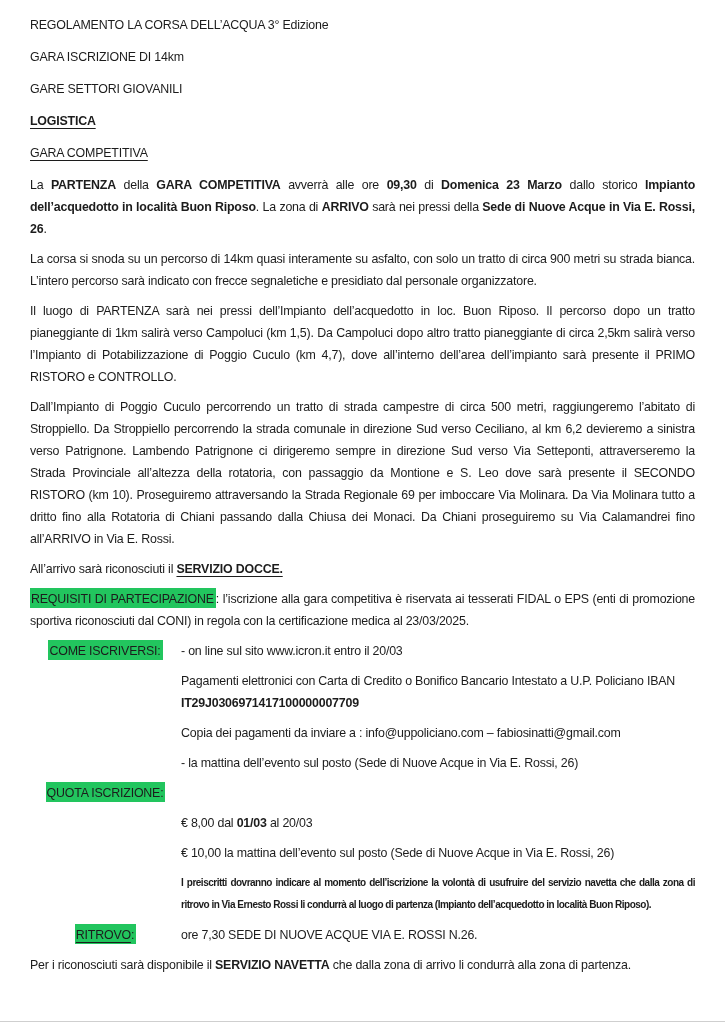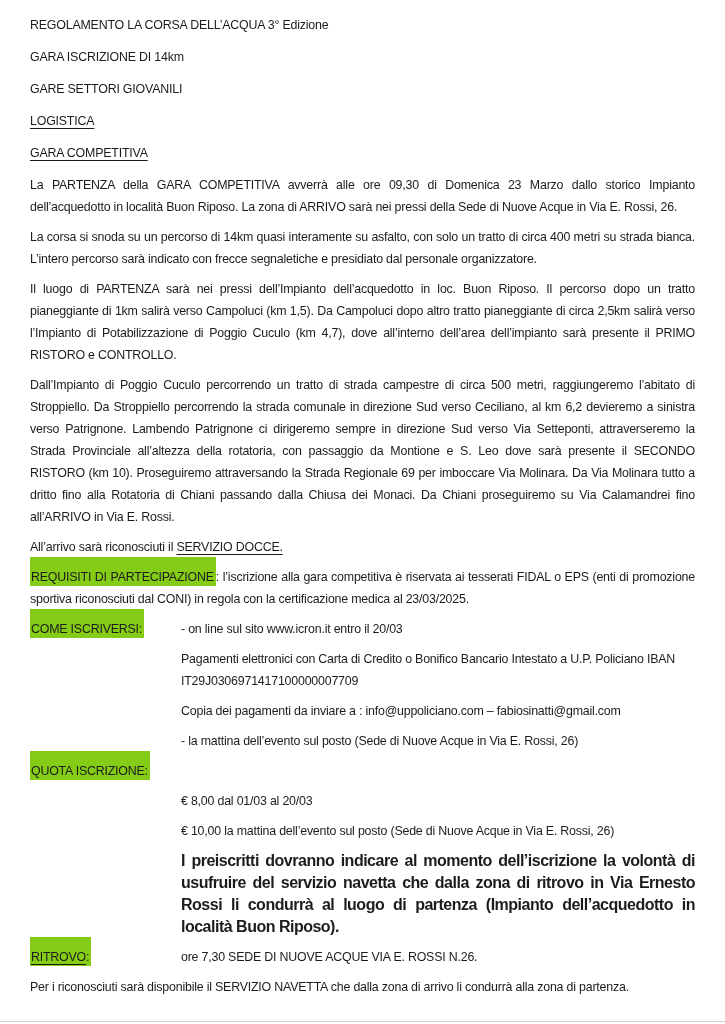--- a/index.html
+++ b/index.html
@@ -6,44 +6,44 @@
   body{
     width:725px;height:1024px;background:#ffffff;overflow:hidden;
     font-family:"Liberation Sans",sans-serif;
     font-size:12.4px;letter-spacing:-0.2px;color:#1c1c1c;
     position:relative;
   }
   .page{padding:14px 30px 0 30px;}
   p{margin:0 0 8px 0;line-height:22px;}
   .head{margin-bottom:10px;}
   .para{text-align:justify;}
-  b{font-weight:normal;}
+  b{font-weight:bold;}
   .u{text-decoration:underline;text-decoration-thickness:1px;text-underline-offset:3px;}
-  .hl{background:#84cc16;padding:13px 2px 2px 1px;}
+  .hl{background:#22c55e;padding:4px 2px 2px 1px;}
   .row{display:flex;margin:0 0 8px 0;line-height:22px;}
-  .row .label{flex:0 0 151px;}
+  .row .label{flex:0 0 151px;text-align:center;}
   .row .content{flex:1;}
   .indent{margin-left:151px;}
-  .boldpara{font-weight:bold;font-size:16px;letter-spacing:-0.5px;}
+  .boldpara{font-weight:bold;font-size:10px;letter-spacing:-0.5px;}
   .page-edge{position:absolute;left:0;right:0;bottom:2px;height:1px;background:#cfcfcf;}
 </style>
 </head>
 <body>
 
 <div class="page">
 
   <p class="head">REGOLAMENTO LA CORSA DELL’ACQUA 3° Edizione</p>
   <p class="head">GARA ISCRIZIONE DI 14km</p>
   <p class="head">GARE SETTORI GIOVANILI</p>
   <p class="head"><b class="u">LOGISTICA</b></p>
   <p class="head"><span class="u">GARA COMPETITIVA</span></p>
 
   <p class="para"><span>La </span><b>PARTENZA</b><span> della </span><b>GARA COMPETITIVA</b><span> avverrà alle ore </span><b>09,30</b><span> di </span><b>Domenica 23 Marzo</b><span> dallo storico </span><b>Impianto dell’acquedotto in località Buon Riposo</b><span>. La zona di </span><b>ARRIVO</b><span> sarà nei pressi della </span><b>Sede di Nuove Acque in Via E. Rossi, 26</b><span>.</span></p>
 
-  <p class="para">La corsa si snoda su un percorso di 14km quasi interamente su asfalto, con solo un tratto di circa 400 metri su strada bianca. L’intero percorso sarà indicato con frecce segnaletiche e presidiato dal personale organizzatore.</p>
+  <p class="para">La corsa si snoda su un percorso di 14km quasi interamente su asfalto, con solo un tratto di circa 900 metri su strada bianca. L’intero percorso sarà indicato con frecce segnaletiche e presidiato dal personale organizzatore.</p>
 
   <p class="para">Il luogo di PARTENZA sarà nei pressi dell’Impianto dell’acquedotto in loc. Buon Riposo. Il percorso dopo un tratto pianeggiante di 1km salirà verso Campoluci (km 1,5). Da Campoluci dopo altro tratto pianeggiante di circa 2,5km salirà verso l’Impianto di Potabilizzazione di Poggio Cuculo (km 4,7), dove all’interno dell’area dell’impianto sarà presente il PRIMO RISTORO e CONTROLLO.</p>
 
   <p class="para">Dall’Impianto di Poggio Cuculo percorrendo un tratto di strada campestre di circa 500 metri, raggiungeremo l’abitato di Stroppiello. Da Stroppiello percorrendo la strada comunale in direzione Sud verso Ceciliano, al km 6,2 devieremo a sinistra verso Patrignone. Lambendo Patrignone ci dirigeremo sempre in direzione Sud verso Via Setteponti, attraverseremo la Strada Provinciale all’altezza della rotatoria, con passaggio da Montione e S. Leo dove sarà presente il SECONDO RISTORO (km 10). Proseguiremo attraversando la Strada Regionale 69 per imboccare Via Molinara. Da Via Molinara tutto a dritto fino alla Rotatoria di Chiani passando dalla Chiusa dei Monaci. Da Chiani proseguiremo su Via Calamandrei fino all’ARRIVO in Via E. Rossi.</p>
 
   <p><span>All’arrivo sarà riconosciuti il </span><b class="u">SERVIZIO DOCCE.</b></p>
 
   <p class="para"><span class="hl">REQUISITI DI PARTECIPAZIONE</span><span>: l’iscrizione alla gara competitiva è riservata ai tesserati FIDAL o EPS (enti di promozione sportiva riconosciuti dal CONI) in regola con la certificazione medica al 23/03/2025.</span></p>
 
   <div class="row">

